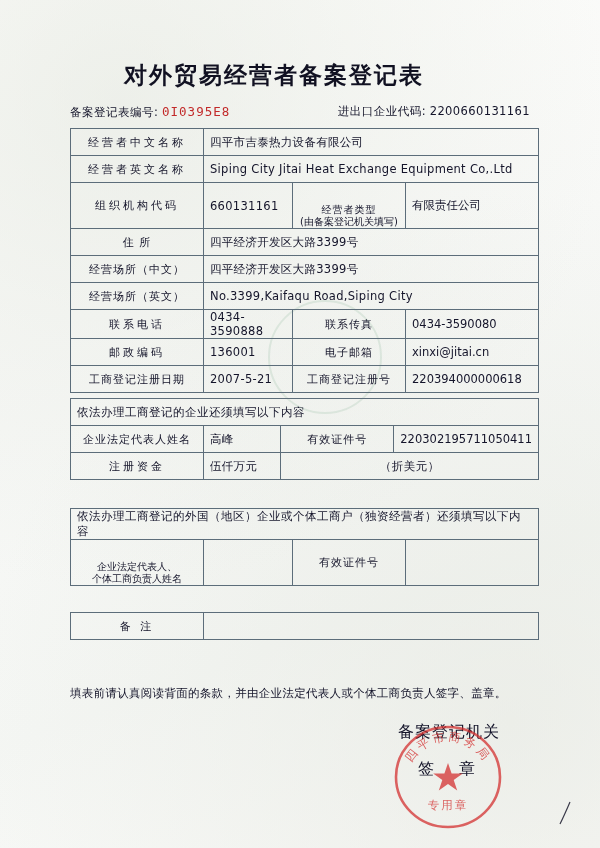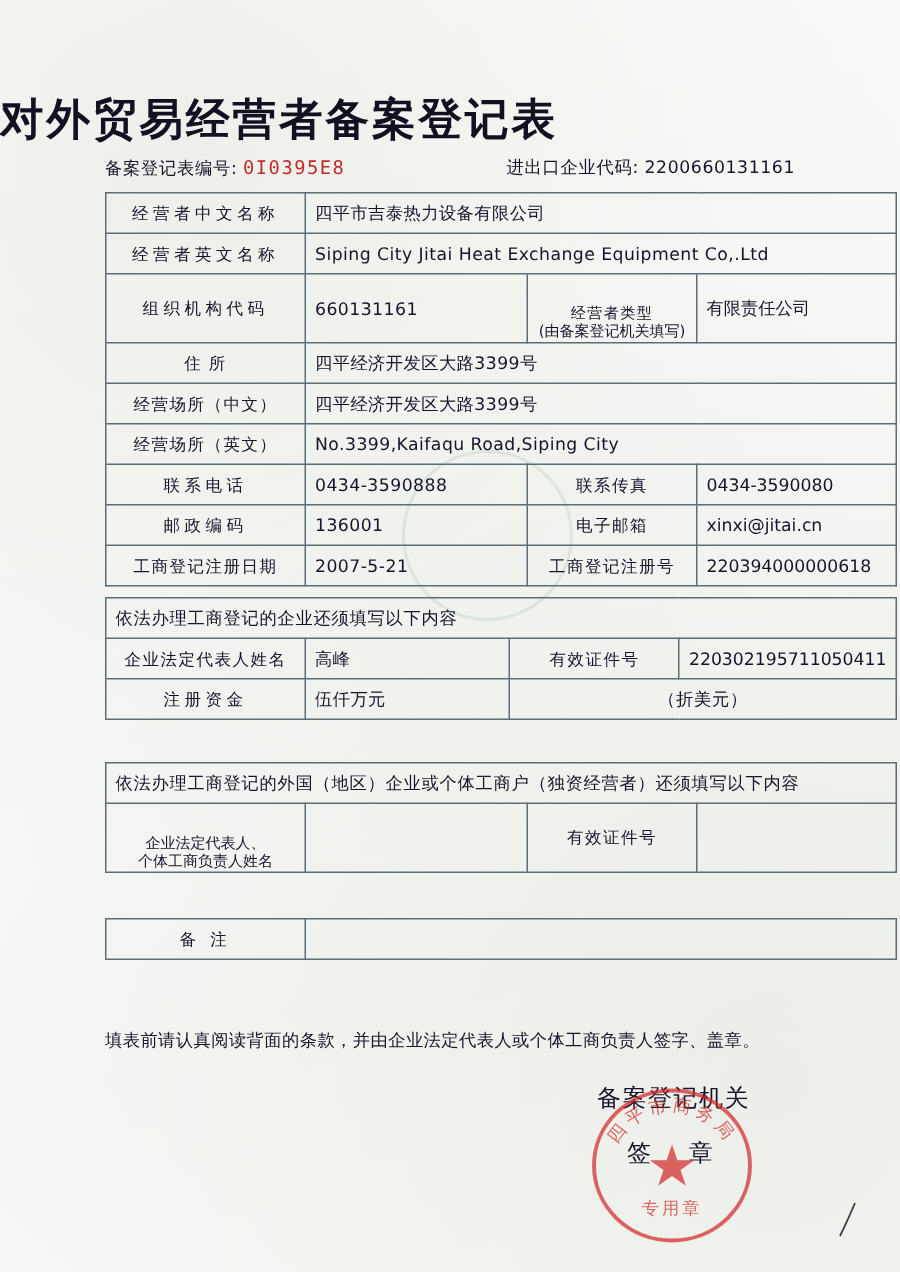--- a/index.html
+++ b/index.html
@@ -30,22 +30,22 @@
     background:
       radial-gradient(circle at 20% 12%, rgba(220,225,215,0.45) 0%, rgba(255,255,255,0) 55%),
       radial-gradient(circle at 85% 85%, rgba(225,228,220,0.5) 0%, rgba(255,255,255,0) 60%);
     pointer-events: none;
   }
   .title {
     position: absolute;
     top: 60px;
     left: 0;
     width: 548px;
-    text-align: left;
-    font-size: 29px;
+    text-align: center;
+    font-size: 23px;
     font-weight: bold;
     letter-spacing: 2px;
     color: #111122;
   }
   .subrow {
     position: absolute;
     top: 104px;
     left: 70px;
     width: 460px;
     display: flex;
@@ -63,21 +63,21 @@
   }
   .code-val {
     font-family: "DejaVu Sans", "Liberation Sans", sans-serif;
     letter-spacing: 0.4px;
   }
 
   table.main {
     position: absolute;
     left: 70px;
     top: 128px;
-    width: 528px;
+    width: 469px;
     border-collapse: collapse;
     font-size: 11px;
   }
   table.main td {
     border: 1px solid #5c6d7a;
     height: 26px;
     padding: 0 6px;
     vertical-align: middle;
     color: #14142a;
   }

